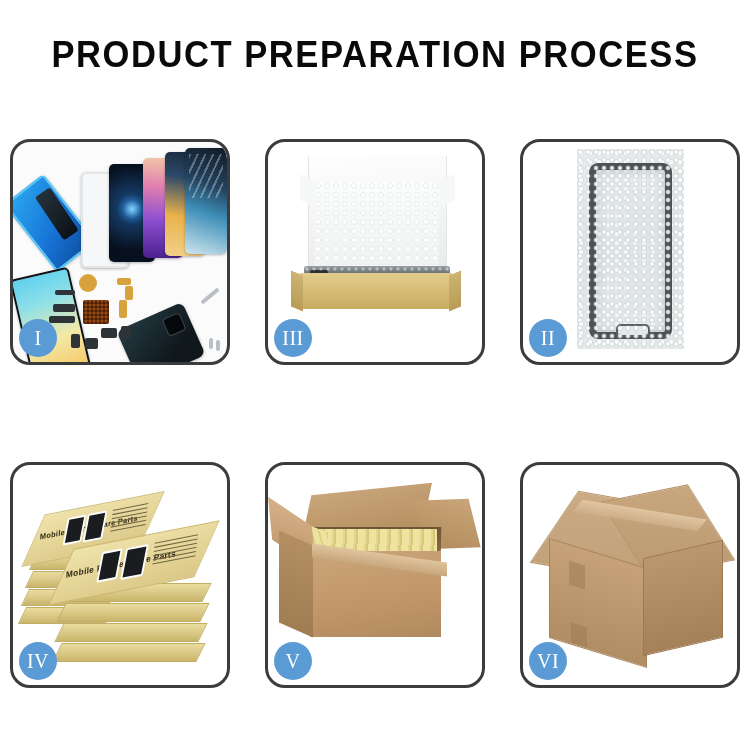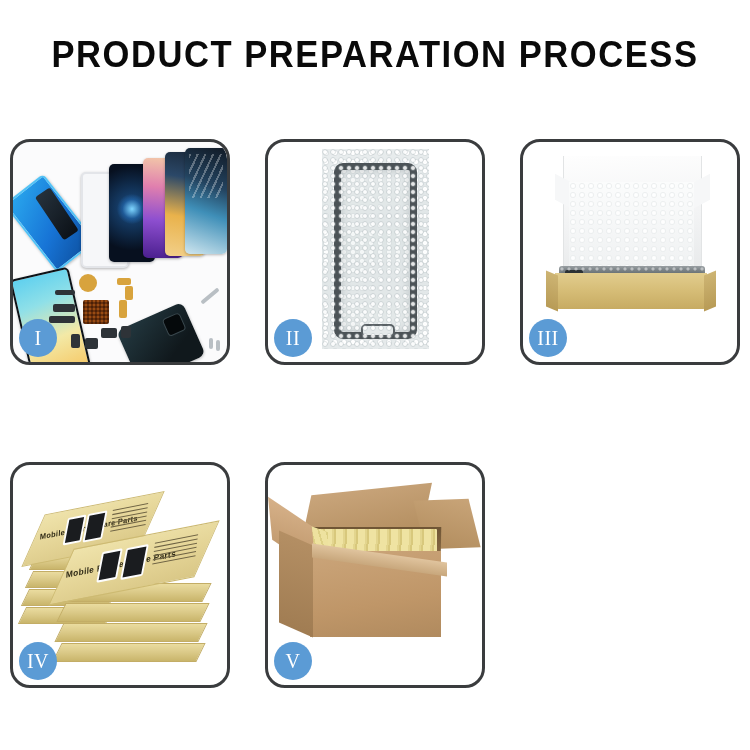--- a/index.html
+++ b/index.html
@@ -396,48 +396,48 @@
       <div class="chip" style="left:108px;top:184px;width:10px;height:12px;"></div>
       <div class="chip" style="left:58px;top:192px;width:9px;height:14px;"></div>
       <div class="chip" style="left:72px;top:196px;width:13px;height:11px;"></div>
       <div class="chip silver" style="left:186px;top:152px;width:22px;height:4px;transform:rotate(-40deg);"></div>
       <div class="chip silver" style="left:196px;top:196px;width:4px;height:11px;"></div>
       <div class="chip silver" style="left:203px;top:198px;width:4px;height:11px;"></div>
     </div>
     <div class="badge">I</div>
   </div>
 
-  <div class="panel p2">
-    <div class="panel-photo">
-      <div class="bw-sheet">
-        <div class="bw-screen"></div>
-        <div class="bw-bubbles"></div>
-      </div>
-    </div>
-    <div class="badge">II</div>
-  </div>
-
   <div class="panel p3">
     <div class="panel-photo">
       <div class="k-lid">
         <div class="k-lid-flapL"></div>
         <div class="k-lid-flapR"></div>
       </div>
       <div class="k-foam"></div>
       <div class="k-screen">
         <div class="k-screen-tab"></div>
       </div>
       <div class="k-tray">
         <div class="k-tray-left"></div>
         <div class="k-tray-right"></div>
       </div>
     </div>
     <div class="badge">III</div>
   </div>
 
+  <div class="panel p2">
+    <div class="panel-photo">
+      <div class="bw-sheet">
+        <div class="bw-screen"></div>
+        <div class="bw-bubbles"></div>
+      </div>
+    </div>
+    <div class="badge">II</div>
+  </div>
+
   <div class="panel p4">
     <div class="panel-photo">
       <div class="stack">
 
         <div class="slayer" style="left:14px;top:74px;width:86px;height:15px;"></div>
         <div class="slayer" style="left:10px;top:92px;width:86px;height:15px;"></div>
         <div class="slayer" style="left:6px;top:110px;width:86px;height:15px;"></div>
         <div class="slayer" style="left:3px;top:128px;width:86px;height:15px;"></div>
 
         <div class="slayer" style="left:44px;top:104px;width:142px;height:17px;"></div>
@@ -488,14 +488,26 @@
       <div class="c-fill2"></div>
       <div class="c-flap-left"></div>
       <div class="c-body">
         <div class="c-body-side"></div>
       </div>
       <div class="c-flap-front"></div>
     </div>
     <div class="badge">V</div>
   </div>
 
+  <div class="panel p6">
+    <div class="panel-photo">
+      <div class="sc-top"></div>
+      <div class="sc-top2"></div>
+      <div class="sc-tape"></div>
+      <div class="sc-front"></div>
+      <div class="sc-side"></div>
+      <div class="sc-tab1"></div>
+      <div class="sc-tab2"></div>
+    </div>
+    <div class="badge">VI</div>
+  </div>
 
 </div>
 
 </body></html>

